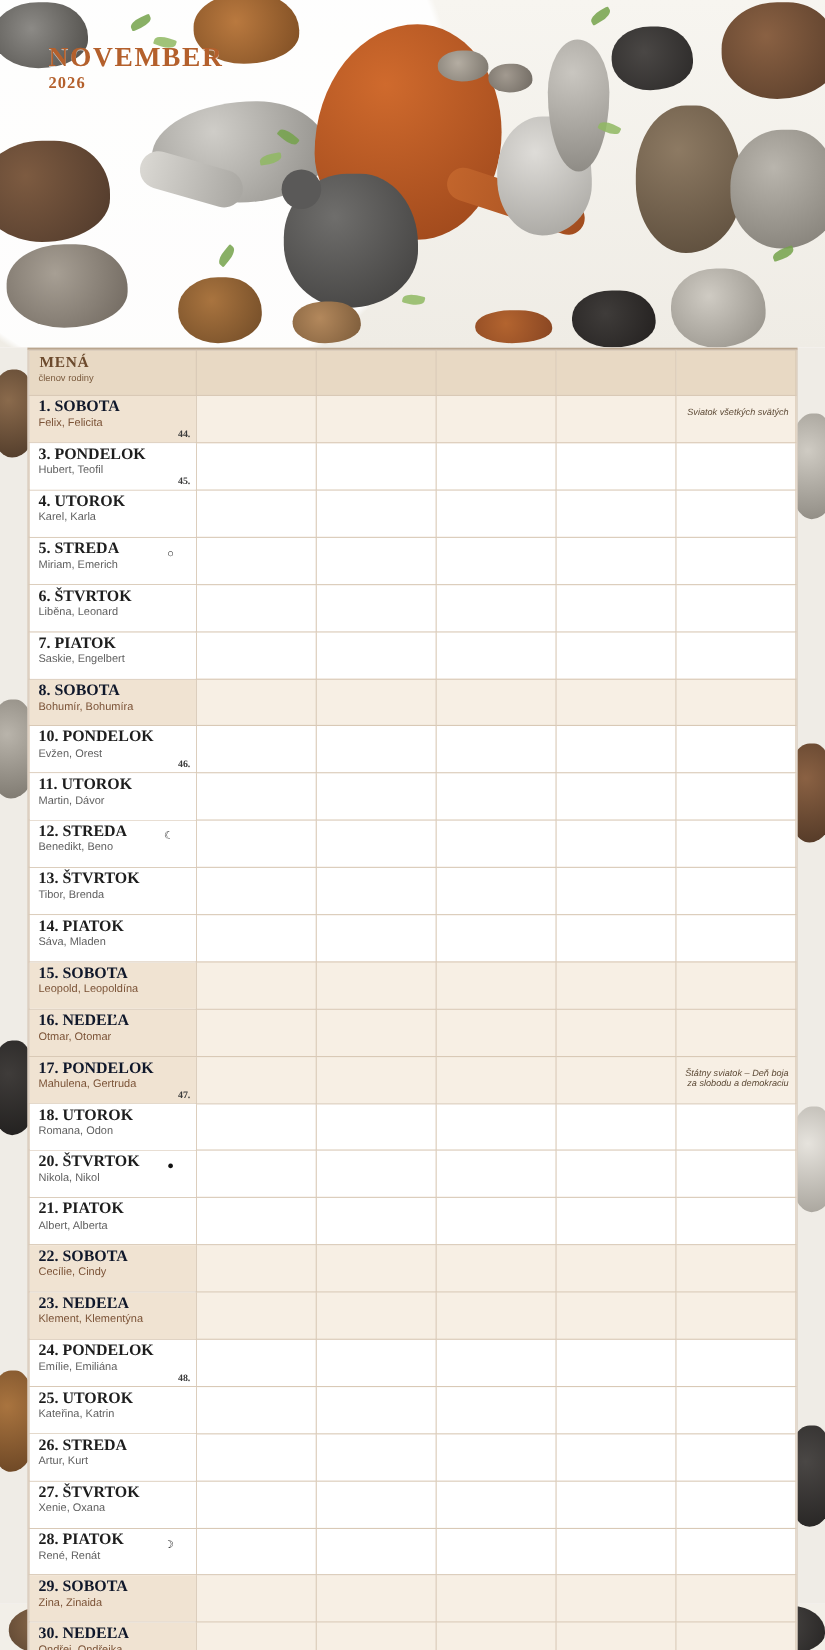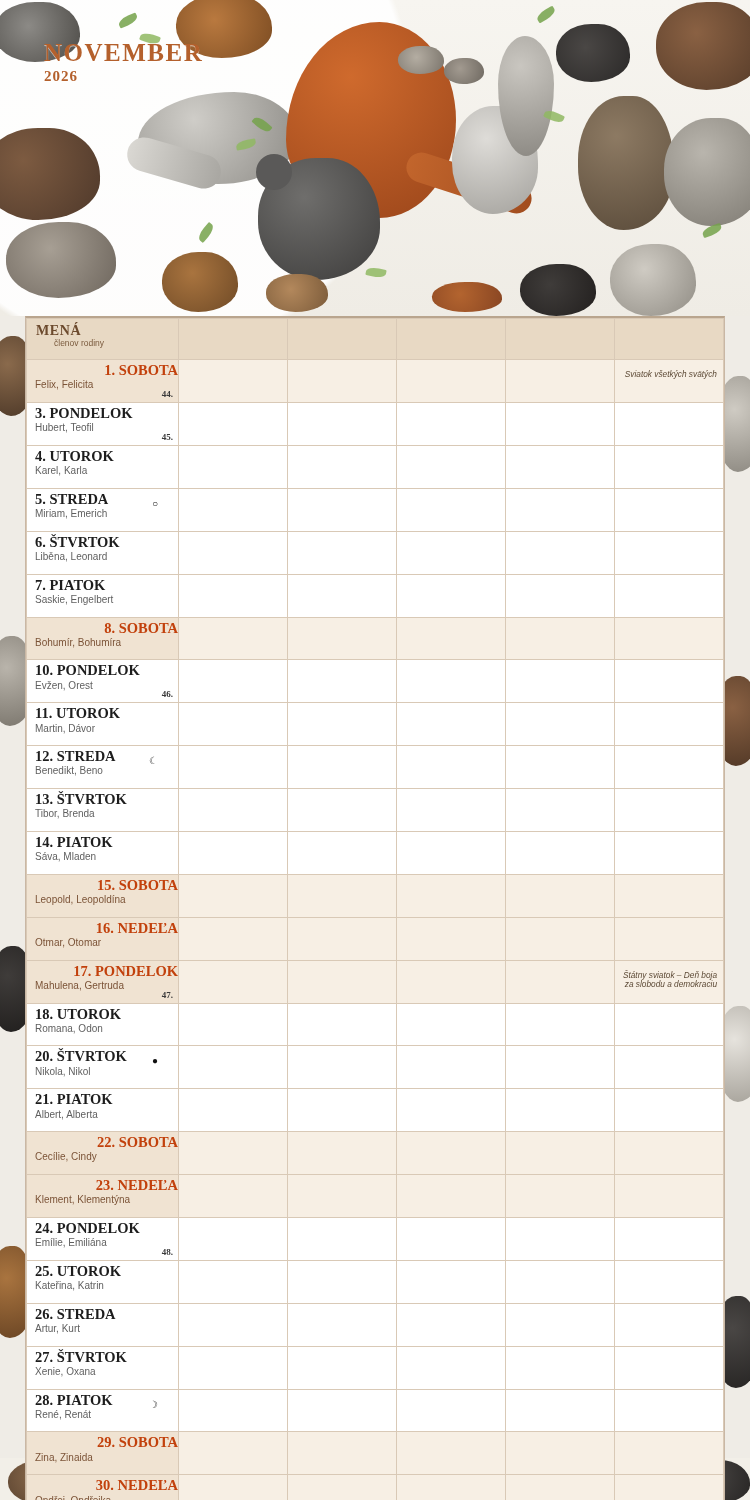--- a/index.html
+++ b/index.html
@@ -63,35 +63,35 @@
     z-index:20;
   }
   table.cal { width:100%; height:100%; border-collapse:collapse; table-layout:fixed; }
   table.cal td { border:1px solid #d9c9b6; padding:0; vertical-align:top; }
 
   col.c-name { width:152px; }
   col.c-cell { width:109px; }
 
   .hdr td { height:34px; background:#e8d9c4; border-color:#cdbaa3; }
   .hdr .t1 { font-family:"Liberation Serif", serif; font-weight:bold; color:#6c4a2d; font-size:14px; letter-spacing:.6px; padding:4px 0 0 9px; }
-  .hdr .t2 { color:#7a5a3d; font-size:8.5px; padding-left:27px; margin-top:-1px; }
+  .hdr .t2 { color:#7a5a3d; font-size:8.5px; padding-left:8px; margin-top:-1px; }
 
   tr.day { height:35.4px; }
   tr.day td.name { background:#ffffff; position:relative; }
   tr.day td.cell { background:#ffffff; }
 
   tr.we td.name { background:#f0e3d2; }
   tr.we td.cell { background:#f7efe4; }
 
   .dname {
     font-family:"Liberation Serif", serif; font-weight:bold;
     font-size:14.5px; color:#1d1d1d;
     padding:3px 0 0 8px; line-height:1.05;
   }
-  tr.we .dname { color:#c2410c;text-align:right; }
+  tr.we .dname { color:#0f172a; }
   .dsub {
     font-size:10px; color:#5f5f5f; padding-left:8px; line-height:1.1; margin-top:1px;
   }
   tr.we .dsub { color:#7b5337; }
   .wk {
     position:absolute; right:5px; bottom:3px;
     font-size:9px; font-weight:bold; color:#3a3a3a;
     font-family:"Liberation Serif", serif;
   }
   .moon {

